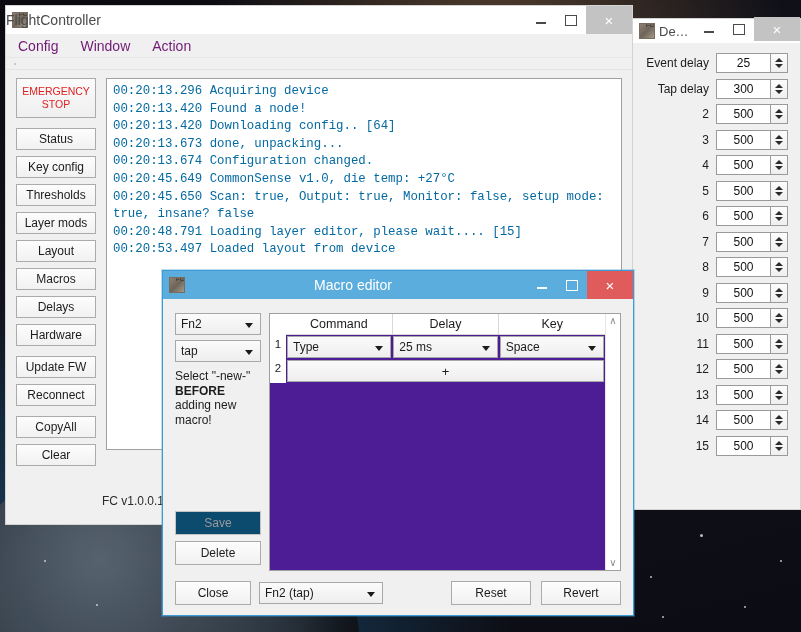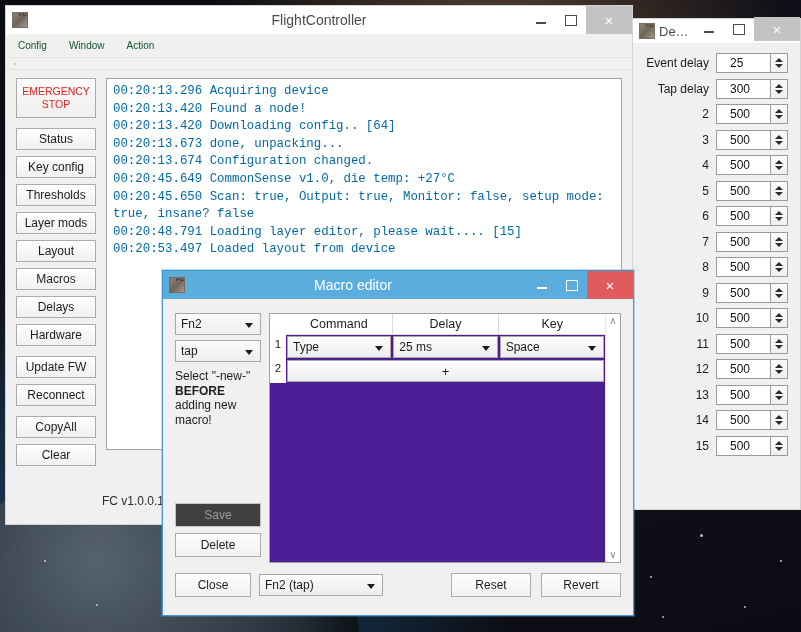--- a/index.html
+++ b/index.html
@@ -58,21 +58,21 @@
     border: 1px solid #776c5e;
     position: relative; overflow: hidden;
   }
   .titlebar .ico::after {
     content: "FC";
     position: absolute; top: -2px; right: 0px;
     font-size: 6px; color: #2a2a2a; font-family: "Liberation Sans", sans-serif;
     line-height: 7px;
   }
   .titlebar .ttl {
-    position: absolute; left: 0; right: 0; text-align: center;
+    position: absolute; left: 0; right: 0; 
     font-size: 14px; color: #4a4a4a; pointer-events: none;
   }
   .window.active .titlebar .ttl { color: #ffffff; left: 30px; right: 120px; text-align: center; }
   .titlebar .sysbtns { margin-left: auto; display: flex; height: 28px; }
   .sysbtn {
     width: 30px; height: 28px; display: flex; align-items: center; justify-content: center;
     color: #4a4a4a; font-size: 13px; line-height: 1; cursor: default;
   }
   .window.active .sysbtn { color: #ffffff; }
   .sysbtn.min::before { content: ""; display: block; width: 10px; height: 2px; background: currentColor; margin-top: 6px; }
@@ -84,36 +84,36 @@
   .window.small .titlebar { height: 24px; }
   .window.small .sysbtn { height: 24px; }
 
   
   #mainWindow { left: 5px; top: 5px; width: 628px; height: 520px; }
   #menubar {
     height: 24px; display: flex; align-items: center;
     padding-left: 12px; gap: 22px;
     background: #f0f0f0; border-bottom: 1px solid #e6e6e6;
   }
-  #menubar .mi { font-size: 10px; color: #14532d; cursor: default; }
+  #menubar .mi { font-size: 14px; color: #701a75; cursor: default; }
   #toolstrip { height: 12px; background: #f0f0f0; border-bottom: 1px solid #e4e4e4; position: relative; }
   #toolstrip::before {
     content: ""; position: absolute; left: 8px; top: 5px; width: 2px; height: 2px; background: #c8c8c8;
   }
   #mainBody { display: flex; height: calc(100% - 28px - 24px - 12px); padding: 8px 6px 0 10px; }
 
   .sidebar { width: 80px; display: flex; flex-direction: column; flex: 0 0 auto; }
   .btn {
     background: linear-gradient(#fdfdfd, #f1f1f1);
     border: 1px solid #ababab;
     font-size: 12px; color: #1c1c1c;
     text-align: center; padding: 3px 0;
     cursor: default; font-family: "Liberation Sans", sans-serif;
   }
-  .btn.disabled { color: #9a9a9a; border-color: #c4c4c4; background: #404040; }
+  .btn.disabled { color: #9a9a9a; border-color: #c4c4c4; background: #0c4a6e; }
   .btn.estop {
     color: #e02020; font-size: 10.5px; line-height: 13px;
     padding: 6px 0; font-weight: normal;
     background: linear-gradient(#fbfbfb, #efefef);
   }
   .sidebar .gap { height: 10px; flex: 0 0 auto; }
   .sidebar .sp  { height: 6px;  flex: 0 0 auto; }
 
   #logarea {
     flex: 1 1 auto; margin-left: 10px; margin-right: 4px;
@@ -131,35 +131,35 @@
   }
 
   
   #delaysWindow { left: 632px; top: 18px; width: 169px; height: 492px; }
   #delaysBody { padding: 10px 12px 8px 8px; height: calc(100% - 24px); background: #f0f0f0; overflow: hidden; }
   .delayrow { display: flex; align-items: center; margin-bottom: 5.5px; }
   .delayrow .lbl { flex: 1 1 auto; text-align: right; padding-right: 7px; font-size: 12px; color: #1c1c1c; }
   .spin { display: flex; width: 72px; height: 20px; flex: 0 0 auto; }
   .spin input {
     width: 54px; height: 20px; border: 1px solid #9a9a9a; border-right: none;
-    font-size: 12px; padding: 0 13px; font-family: "Liberation Sans", sans-serif;
-    color: #111; background: #ffffff; outline: none;
+    font-size: 12px; padding: 0 0; font-family: "Liberation Sans", sans-serif;
+    color: #111; background: #ffffff; outline: none; text-align: center;
   }
   .spinbtns {
     width: 18px; height: 20px; border: 1px solid #9a9a9a;
     background: linear-gradient(#fcfcfc,#efefef);
     display: flex; flex-direction: column; align-items: center; justify-content: center;
   }
   .spinbtns .ar { width: 0; height: 0; border-left: 4px solid transparent; border-right: 4px solid transparent; }
   .spinbtns .up { border-bottom: 4px solid #2b2b2b; margin-bottom: 2px; }
   .spinbtns .dn { border-top: 4px solid #2b2b2b; }
 
   
   #macroWindow { left: 162px; top: 270px; width: 472px; height: 346px; }
-  #macroBody { padding: 14px 12px 18px 12px; height: calc(100% - 28px); display: flex; flex-direction: column; }
+  #macroBody { padding: 14px 12px 10px 12px; height: calc(100% - 28px); display: flex; flex-direction: column; }
   #macroMain { display: flex; flex: 1 1 auto; min-height: 0; }
   #macroLeft { width: 86px; flex: 0 0 auto; display: flex; flex-direction: column; }
   .combo {
     position: relative; height: 22px; border: 1px solid #a8a8a8;
     background: linear-gradient(#fbfbfb,#eeeeee);
     font-size: 12px; color: #1c1c1c;
     display: flex; align-items: center; padding-left: 5px; margin-bottom: 5px;
     cursor: default;
   }
   .combo .caret {

